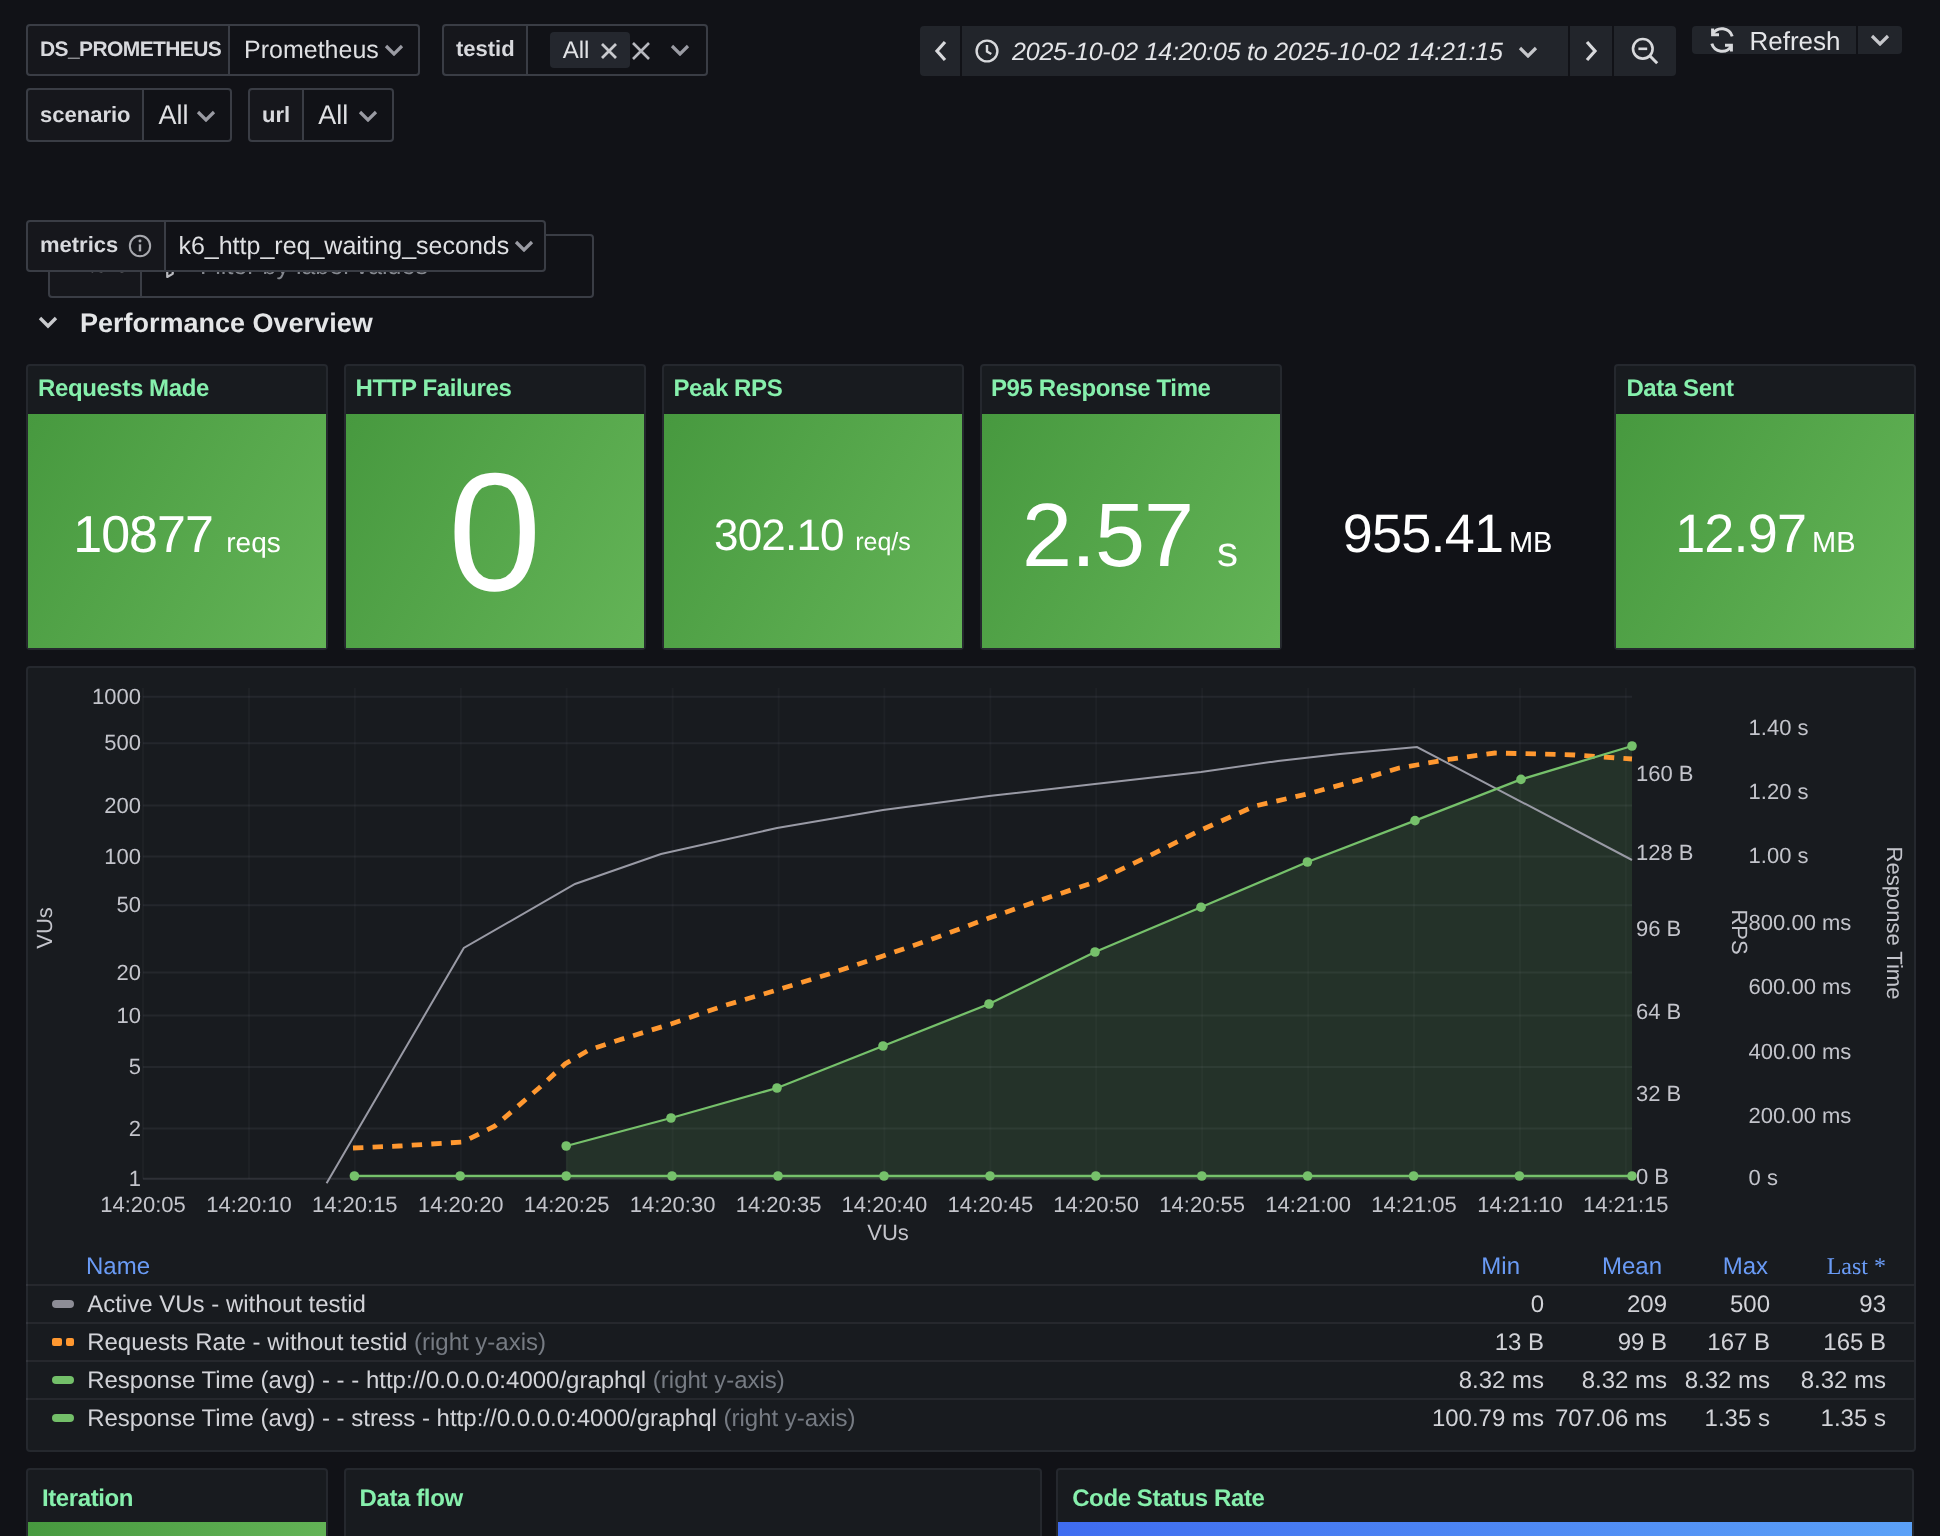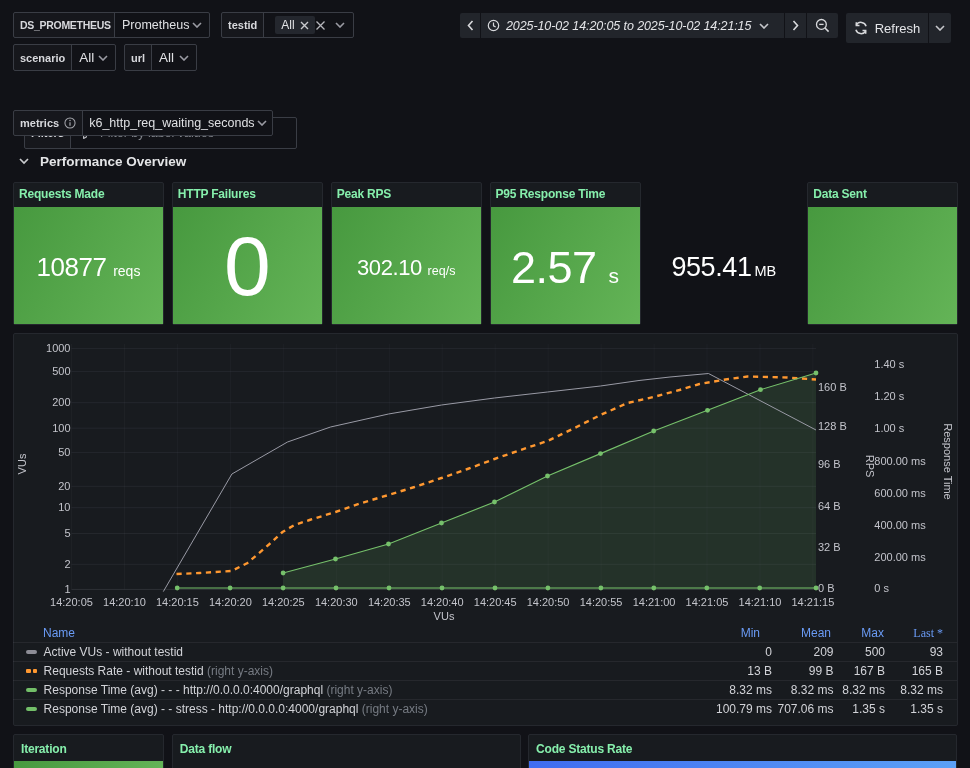--- a/index.html
+++ b/index.html
@@ -175,21 +175,21 @@
     <circle cx="533.5" cy="142" r="2.4" fill="#76c16b"></circle>
     <circle cx="586.5" cy="119.6" r="2.4" fill="#76c16b"></circle>
     <circle cx="639.7" cy="97" r="2.4" fill="#76c16b"></circle>
     <circle cx="693.5" cy="76.3" r="2.4" fill="#76c16b"></circle>
     <circle cx="746.5" cy="55.7" r="2.4" fill="#76c16b"></circle>
     <circle cx="802" cy="39" r="2.4" fill="#76c16b"></circle>
   </svg>
     </div>
   </div>
 
-  <div class="btn" style="left:846px; top:13px; width:105px; height:30px; padding:0;">
+  <div class="btn" style="left:846px; top:13px; width:105px; height:14px; padding:0;">
     <div style="flex:1; height:100%; display:flex; align-items:center; justify-content:center;">
       <svg width="14" height="14" viewBox="0 0 14 14">
           <path d="M12.1,5.2 A5.4,5.4 0 0 0 2.3,4.0" fill="none" stroke="#d8d9dc" stroke-width="1.5"></path>
           <path d="M2.3,1.2 V4.4 H5.5" fill="none" stroke="#d8d9dc" stroke-width="1.5"></path>
           <path d="M1.9,8.8 A5.4,5.4 0 0 0 11.7,10.0" fill="none" stroke="#d8d9dc" stroke-width="1.5"></path>
           <path d="M11.7,12.8 V9.6 H8.5" fill="none" stroke="#d8d9dc" stroke-width="1.5"></path>    
           <circle cx="269.1" cy="239" r="2.4" fill="#76c16b"></circle>
     <circle cx="321.5" cy="225" r="2.4" fill="#76c16b"></circle>
     <circle cx="374.5" cy="210" r="2.4" fill="#76c16b"></circle>
     <circle cx="427.5" cy="189" r="2.4" fill="#76c16b"></circle>
@@ -356,20 +356,21 @@
   <div class="panel" style="left:807.2px; top:182px; width:151px; height:143px;">
     <div class="ptitle" style="left:5px; top:4px;">Data Sent</div>
     <div class="abs grad-green" style="left:0; top:24px; right:0; bottom:0;"></div>
   </div>
 
   <div class="statval" style="left:13px; width:151px; top:254px; font-size:26px; line-height:26px; letter-spacing:-0.5px;">10877&nbsp;<span style="font-size:14px; letter-spacing:0;">reqs</span></div>
   <div class="statval" style="left:171.8px; width:151px; top:224px; font-size:84px; line-height:84px;">0</div>
   <div class="statval" style="left:330.7px; width:151px; top:257px; font-size:22px; line-height:22px; letter-spacing:-0.4px;">302.10&nbsp;<span style="font-size:12.5px; letter-spacing:0;">req/s</span></div>
   <div class="statval" style="left:489.5px; width:151px; top:245px; font-size:45px; line-height:45px; letter-spacing:-0.5px;">2.57&nbsp;<span style="font-size:21px; letter-spacing:0;">s</span></div>
   <div class="statval" style="left:648.3px; width:151px; top:254px; font-size:27px; line-height:27px; letter-spacing:-0.4px;">955.41<span style="font-size:14.5px; letter-spacing:0;"> MB</span></div>
+  <div class="statval" style="left:807.2px; width:151px; top:254px; font-size:27px; line-height:27px; letter-spacing:-0.4px;">12.97<span style="font-size:14.5px; letter-spacing:0;"> MB</span></div>
 
   <div class="panel" style="left:13px; top:333px; width:945px; height:393px;">
   <svg class="abs" style="left:0;top:0;" width="942" height="300" viewBox="0 0 942 300">
     <line x1="57.5" y1="14.4" x2="802" y2="14.4" stroke="rgba(204,204,220,0.07)" stroke-width="1"></line>
     <line x1="57.5" y1="37.6" x2="802" y2="37.6" stroke="rgba(204,204,220,0.07)" stroke-width="1"></line>
     <line x1="57.5" y1="68.7" x2="802" y2="68.7" stroke="rgba(204,204,220,0.07)" stroke-width="1"></line>
     <line x1="57.5" y1="94.2" x2="802" y2="94.2" stroke="rgba(204,204,220,0.07)" stroke-width="1"></line>
     <line x1="57.5" y1="118.6" x2="802" y2="118.6" stroke="rgba(204,204,220,0.07)" stroke-width="1"></line>
     <line x1="57.5" y1="152.3" x2="802" y2="152.3" stroke="rgba(204,204,220,0.07)" stroke-width="1"></line>
     <line x1="57.5" y1="173.7" x2="802" y2="173.7" stroke="rgba(204,204,220,0.07)" stroke-width="1"></line>

